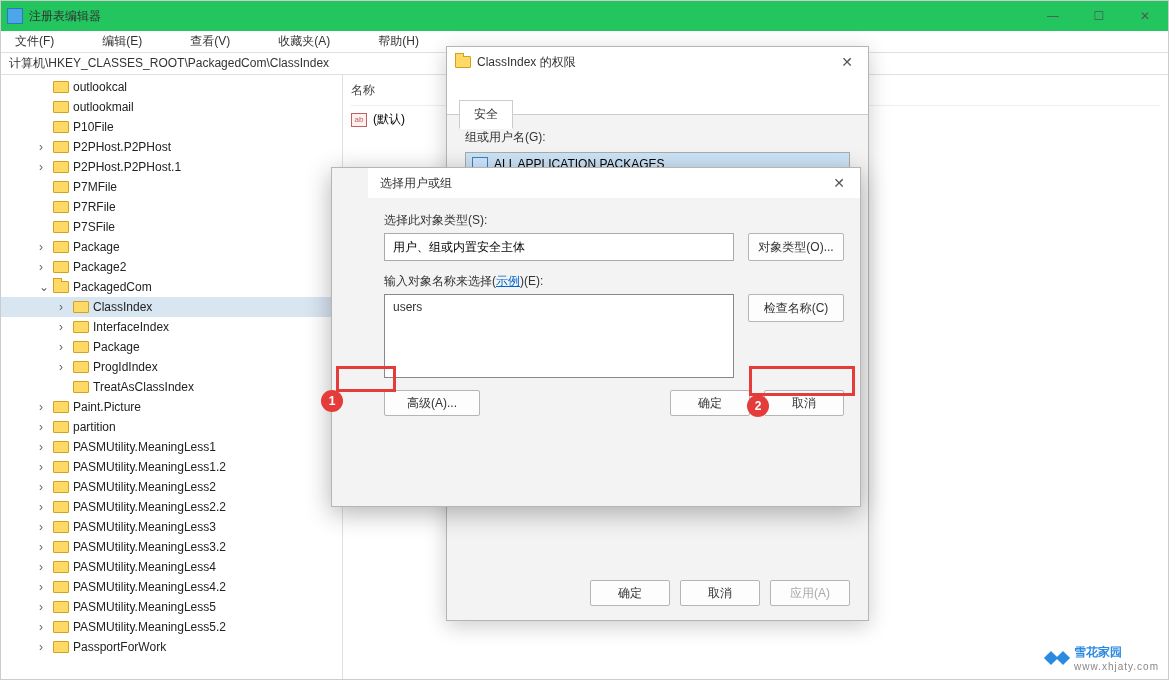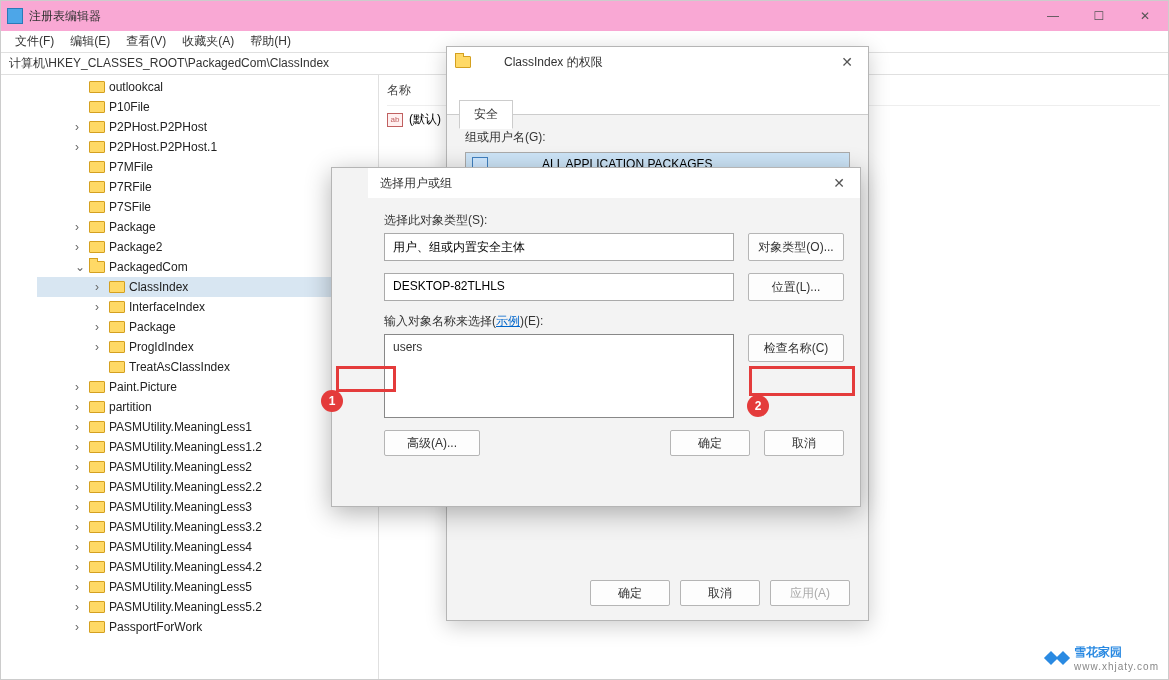--- a/index.html
+++ b/index.html
@@ -1,58 +1,58 @@
 <!DOCTYPE html>
 <html><head>
   <meta charset="utf-8">
   <style>
     * { box-sizing: border-box; margin: 0; padding: 0; font-family: "Segoe UI", "Microsoft YaHei", sans-serif; font-size: 12px; }
     body { background: #f0f0f0; width: 1169px; height: 680px; overflow: hidden; position: relative; }
     
     
     .main-window { position: absolute; left: 0; top: 0; width: 1169px; height: 680px; background: #fff; border: 1px solid #ccc; }
-    .titlebar { height: 30px; display: flex; align-items: center; padding: 0 0 0 6px; background: #f9a8d4; }
+    .titlebar { height: 30px; display: flex; align-items: center; padding: 0 0 0 6px; background: #22c55e; }
     .titlebar-icon { width: 16px; height: 16px; background: #4da6e8; margin-right: 6px; border: 1px solid #2a7ab8; }
     .titlebar-text { flex: 1; color: #333; }
     .win-controls { display: flex; }
     .win-btn { width: 46px; height: 30px; display: flex; align-items: center; justify-content: center; color: #555; }
     
-    .menubar { height: 22px; display: flex; align-items: center; padding: 0 6px; color: #333; border-bottom: 1px solid #e0e0e0; }
+    .menubar { height: 22px; display: flex; align-items: center; padding: 0 6px; color: #333; border-bottom: 1px solid #e0e0e0; gap: 32px; }
     .menubar span { padding: 0 8px; cursor: pointer; }
     
     .addrbar { height: 22px; padding: 2px 8px; color: #333; border-bottom: 1px solid #e0e0e0; }
     
-    .content { display: flex; height: calc(100% - 74px); margin-left: 36px; }
+    .content { display: flex; height: calc(100% - 74px); }
     .tree-pane { width: 342px; border-right: 1px solid #e0e0e0; overflow-y: auto; overflow-x: hidden; padding: 2px 0; }
     .tree-item { display: flex; align-items: center; height: 20px; padding-left: 22px; cursor: pointer; white-space: nowrap; }
     .tree-item.d1 { padding-left: 38px; }
     .tree-item.d2 { padding-left: 58px; }
     .tree-item.sel { background: #d8e6f2; }
     .chev { width: 12px; display: inline-block; color: #666; margin-right: 2px; }
     .folder-icon { width: 16px; height: 12px; background: #ffd966; border: 1px solid #d4a020; border-radius: 1px; margin-right: 4px; position: relative; }
     .folder-icon.open::before { content:""; position:absolute; left:-1px; top:-4px; width:7px; height:3px; background:#ffd966; border:1px solid #d4a020; border-bottom:none; }
     .tree-label { color: #222; }
     
     .list-pane { flex: 1; padding: 4px 8px; }
     .list-header { color: #444; padding: 3px 0 6px 0; border-bottom: 1px solid #eee; }
     .list-row { display: flex; align-items: center; padding: 2px 0; margin-top: 3px; }
     .str-icon { width: 16px; height: 14px; border: 1px solid #c06060; background: #fff0f0; color: #c06060; font-size: 8px; display:flex; align-items:center; justify-content:center; margin-right: 6px; }
     
     
     .dlg-perm { position: absolute; left: 446px; top: 46px; width: 423px; height: 575px; background: #f3f3f3; border: 1px solid #b5b5b5; box-shadow: 0 5px 20px rgba(0,0,0,0.2); }
-    .dlg-title { height: 30px; display: flex; align-items: center; padding: 0 8px; background: #fff; gap: 27px; }
+    .dlg-title { height: 30px; display: flex; align-items: center; padding: 0 8px; background: #fff; }
     .dlg-title .folder-icon { margin-right: 6px; }
     .dlg-title-text { flex: 1; color: #333; }
     .dlg-close { width: 26px; text-align: center; color: #555; font-size: 14px; }
     .tab-strip { border-bottom: 1px solid #ccc; margin: 0 0 0 0; padding: 8px 12px 0 12px; background:#fff; }
     .tab { display: inline-block; padding: 5px 14px; border: 1px solid #ccc; border-bottom: 1px solid #fff; background: #fff; position: relative; top: 15px; color: #333; }
     .perm-body { padding: 14px 18px; }
     .perm-label { color: #333; margin-bottom: 6px; }
     .perm-list { border: 1px solid #aaa; background: #fff; height: 110px; }
-    .perm-list-item { display: flex; align-items: center; padding: 4px 6px; background: #cce4f7; gap: 48px; }
+    .perm-list-item { display: flex; align-items: center; padding: 4px 6px; background: #cce4f7; }
     .perm-user-icon { width: 16px; height: 14px; border: 1px solid #4080c0; background: #cfe8ff; margin-right: 6px; }
     .perm-bottom { position: absolute; bottom: 14px; left: 0; right: 0; padding: 0 18px; display: flex; justify-content: flex-end; gap: 10px; }
     .btn { min-width: 80px; height: 26px; background: #fdfdfd; border: 1px solid #b5b5b5; border-radius: 2px; cursor: pointer; color: #333; }
     .btn:disabled { color: #aaa; }
     .btn-cut { min-width: 80px; height: 23px; background:#fdfdfd; border:1px solid #b5b5b5; border-radius:2px; color:#333; position:absolute; right:28px; bottom:118px; padding:0 8px; }
 
     
     .dlg-sel { position: absolute; left: 331px; top: 167px; width: 530px; height: 340px; background: #f3f3f3; border: 1px solid #b5b5b5; box-shadow: 0 6px 24px rgba(0,0,0,0.3); padding-left: 36px; }
     .dlg-sel .dlg-title { background: #fff; }
     .sel-body { padding: 14px 16px; }
@@ -99,20 +99,25 @@
   <div class="content">
     <div class="tree-pane" id="tree">
         <div class="tree-item d1">
           <span class="chev"></span>
           <span class="folder-icon"></span>
           <span class="tree-label">outlookcal</span>
         </div>
         <div class="tree-item d1">
           <span class="chev"></span>
           <span class="folder-icon"></span>
+          <span class="tree-label">outlookmail</span>
+        </div>
+        <div class="tree-item d1">
+          <span class="chev"></span>
+          <span class="folder-icon"></span>
           <span class="tree-label">P10File</span>
         </div>
         <div class="tree-item d1">
           <span class="chev">›</span>
           <span class="folder-icon"></span>
           <span class="tree-label">P2PHost.P2PHost</span>
         </div>
         <div class="tree-item d1">
           <span class="chev">›</span>
           <span class="folder-icon"></span>
@@ -279,24 +284,20 @@
   <div class="dlg-title">
     <span class="dlg-title-text" style="padding-left:4px;">选择用户或组</span>
     <span class="dlg-close">✕</span>
   </div>
   <div class="sel-body">
     <div class="field-label">选择此对象类型(S):</div>
     <div class="field-row">
       <div class="ro-box">用户、组或内置安全主体</div>
       <button class="right-btn">对象类型(O)...</button>
     </div>
-    <div class="field-row">
-      <div class="ro-box">DESKTOP-82TLHLS</div>
-      <button class="right-btn">位置(L)...</button>
-    </div>
     <div class="field-label">
       <span>输入对象名称来选择(</span><span class="link">示例</span><span>)(E):</span>
     </div>
     <div class="field-row">
       <div class="name-box">users</div>
       <div style="display:flex;flex-direction:column;">
         <button class="right-btn">检查名称(C)</button>
       </div>
     </div>
     <div class="sel-bottom">

